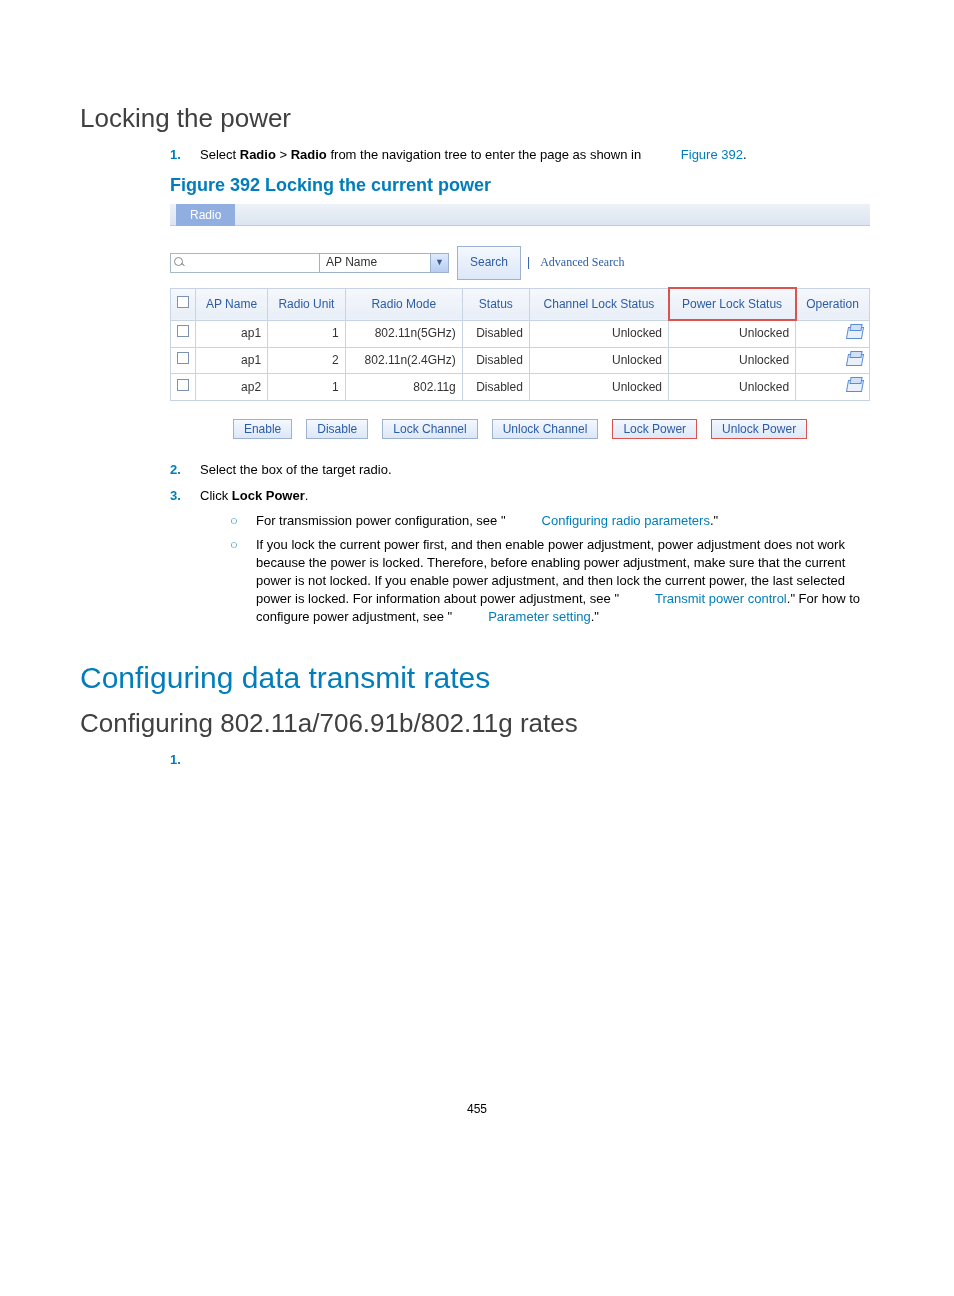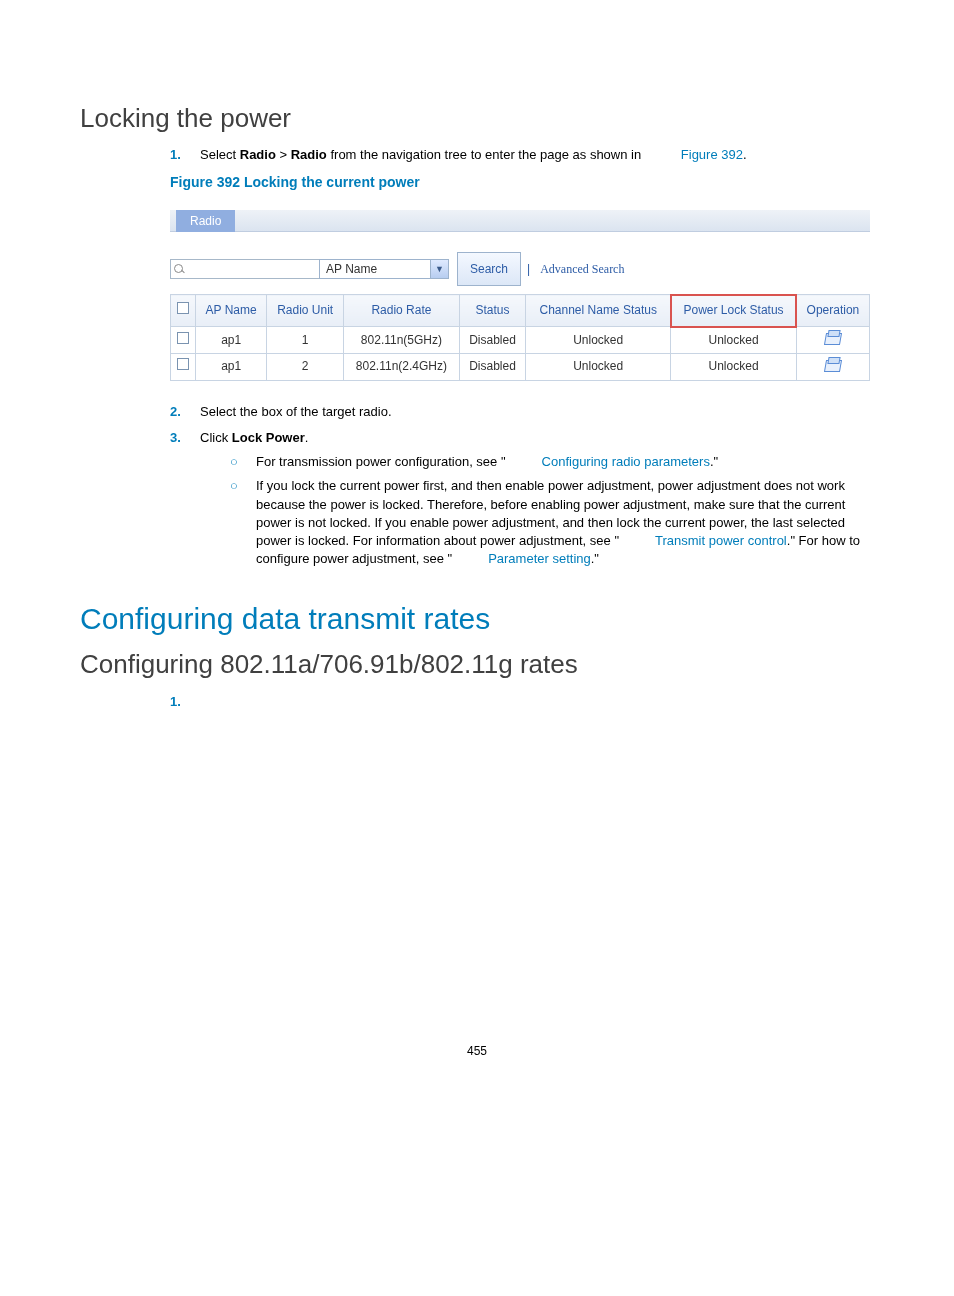--- a/index.html
+++ b/index.html
@@ -23,22 +23,22 @@
   .h1 {
     font-family: "Segoe UI Light", "Helvetica Neue", Arial, sans-serif;
     font-weight: 400;
     font-size: 30px;
     color: #007dba;
     margin: 30px 0 6px 0;
   }
   .fig-caption {
     color: #007dba;
     font-weight: bold;
-    font-size: 14px;
-    margin: 6px 0 18px 90px;
+    font-size: 18px;
+    margin: 6px 0 6px 90px;
   }
   ol.steps {
     list-style: none;
     margin: 4px 0 0 90px;
     padding: 0;
   }
   ol.steps > li {
     margin: 0 0 8px 0;
     padding-left: 30px;
     position: relative;
@@ -158,21 +158,21 @@
 
   table.grid {
     width: 100%;
     border-collapse: collapse;
     margin-top: 8px;
     font-size: 12px;
   }
   table.grid th, table.grid td {
     border: 1px solid #c8d4e3;
     padding: 4px 6px;
-    text-align: center;
+    text-align: right;
     vertical-align: middle;
     background: #fff;
   }
   table.grid th {
     background: linear-gradient(#f5f8fc,#e8eef7);
     color: #2d5ca6;
     font-weight: normal;
     text-align: center;
     height: 32px;
   }
@@ -250,23 +250,23 @@
     <span class="sep">|</span>
     <span class="advlink">Advanced Search</span>
   </div>
 
   <table class="grid">
     <thead>
       <tr>
         <th class="chk"><span class="chkbox"></span></th>
         <th>AP Name</th>
         <th>Radio Unit</th>
-        <th>Radio Rate</th>
+        <th>Radio Mode</th>
         <th>Status</th>
-        <th>Channel Name Status</th>
+        <th>Channel Lock Status</th>
         <th class="redbox">Power Lock Status</th>
         <th>Operation</th>
       </tr>
     </thead>
     <tbody>
       <tr>
         <td class="chk"><span class="chkbox"></span></td>
         <td>ap1</td>
         <td>1</td>
         <td>802.11n(5GHz)</td>
@@ -278,23 +278,41 @@
       <tr>
         <td class="chk"><span class="chkbox"></span></td>
         <td>ap1</td>
         <td>2</td>
         <td>802.11n(2.4GHz)</td>
         <td>Disabled</td>
         <td>Unlocked</td>
         <td>Unlocked</td>
         <td><span class="opicon"></span></td>
       </tr>
+      <tr>
+        <td class="chk"><span class="chkbox"></span></td>
+        <td>ap2</td>
+        <td>1</td>
+        <td>802.11g</td>
+        <td>Disabled</td>
+        <td>Unlocked</td>
+        <td>Unlocked</td>
+        <td><span class="opicon"></span></td>
+      </tr>
     </tbody>
   </table>
 
+  <div class="btnrow">
+    <div class="fbtn">Enable</div>
+    <div class="fbtn">Disable</div>
+    <div class="fbtn">Lock Channel</div>
+    <div class="fbtn">Unlock Channel</div>
+    <div class="fbtn redborder">Lock Power</div>
+    <div class="fbtn redborder">Unlock Power</div>
+  </div>
 </div>
 
 <ol class="steps" style="margin-top:22px">
   <li>
     <span class="num">2.</span>
     <span>Select the box of the target radio.</span>
   </li>
   <li>
     <span class="num">3.</span>
     <span>

